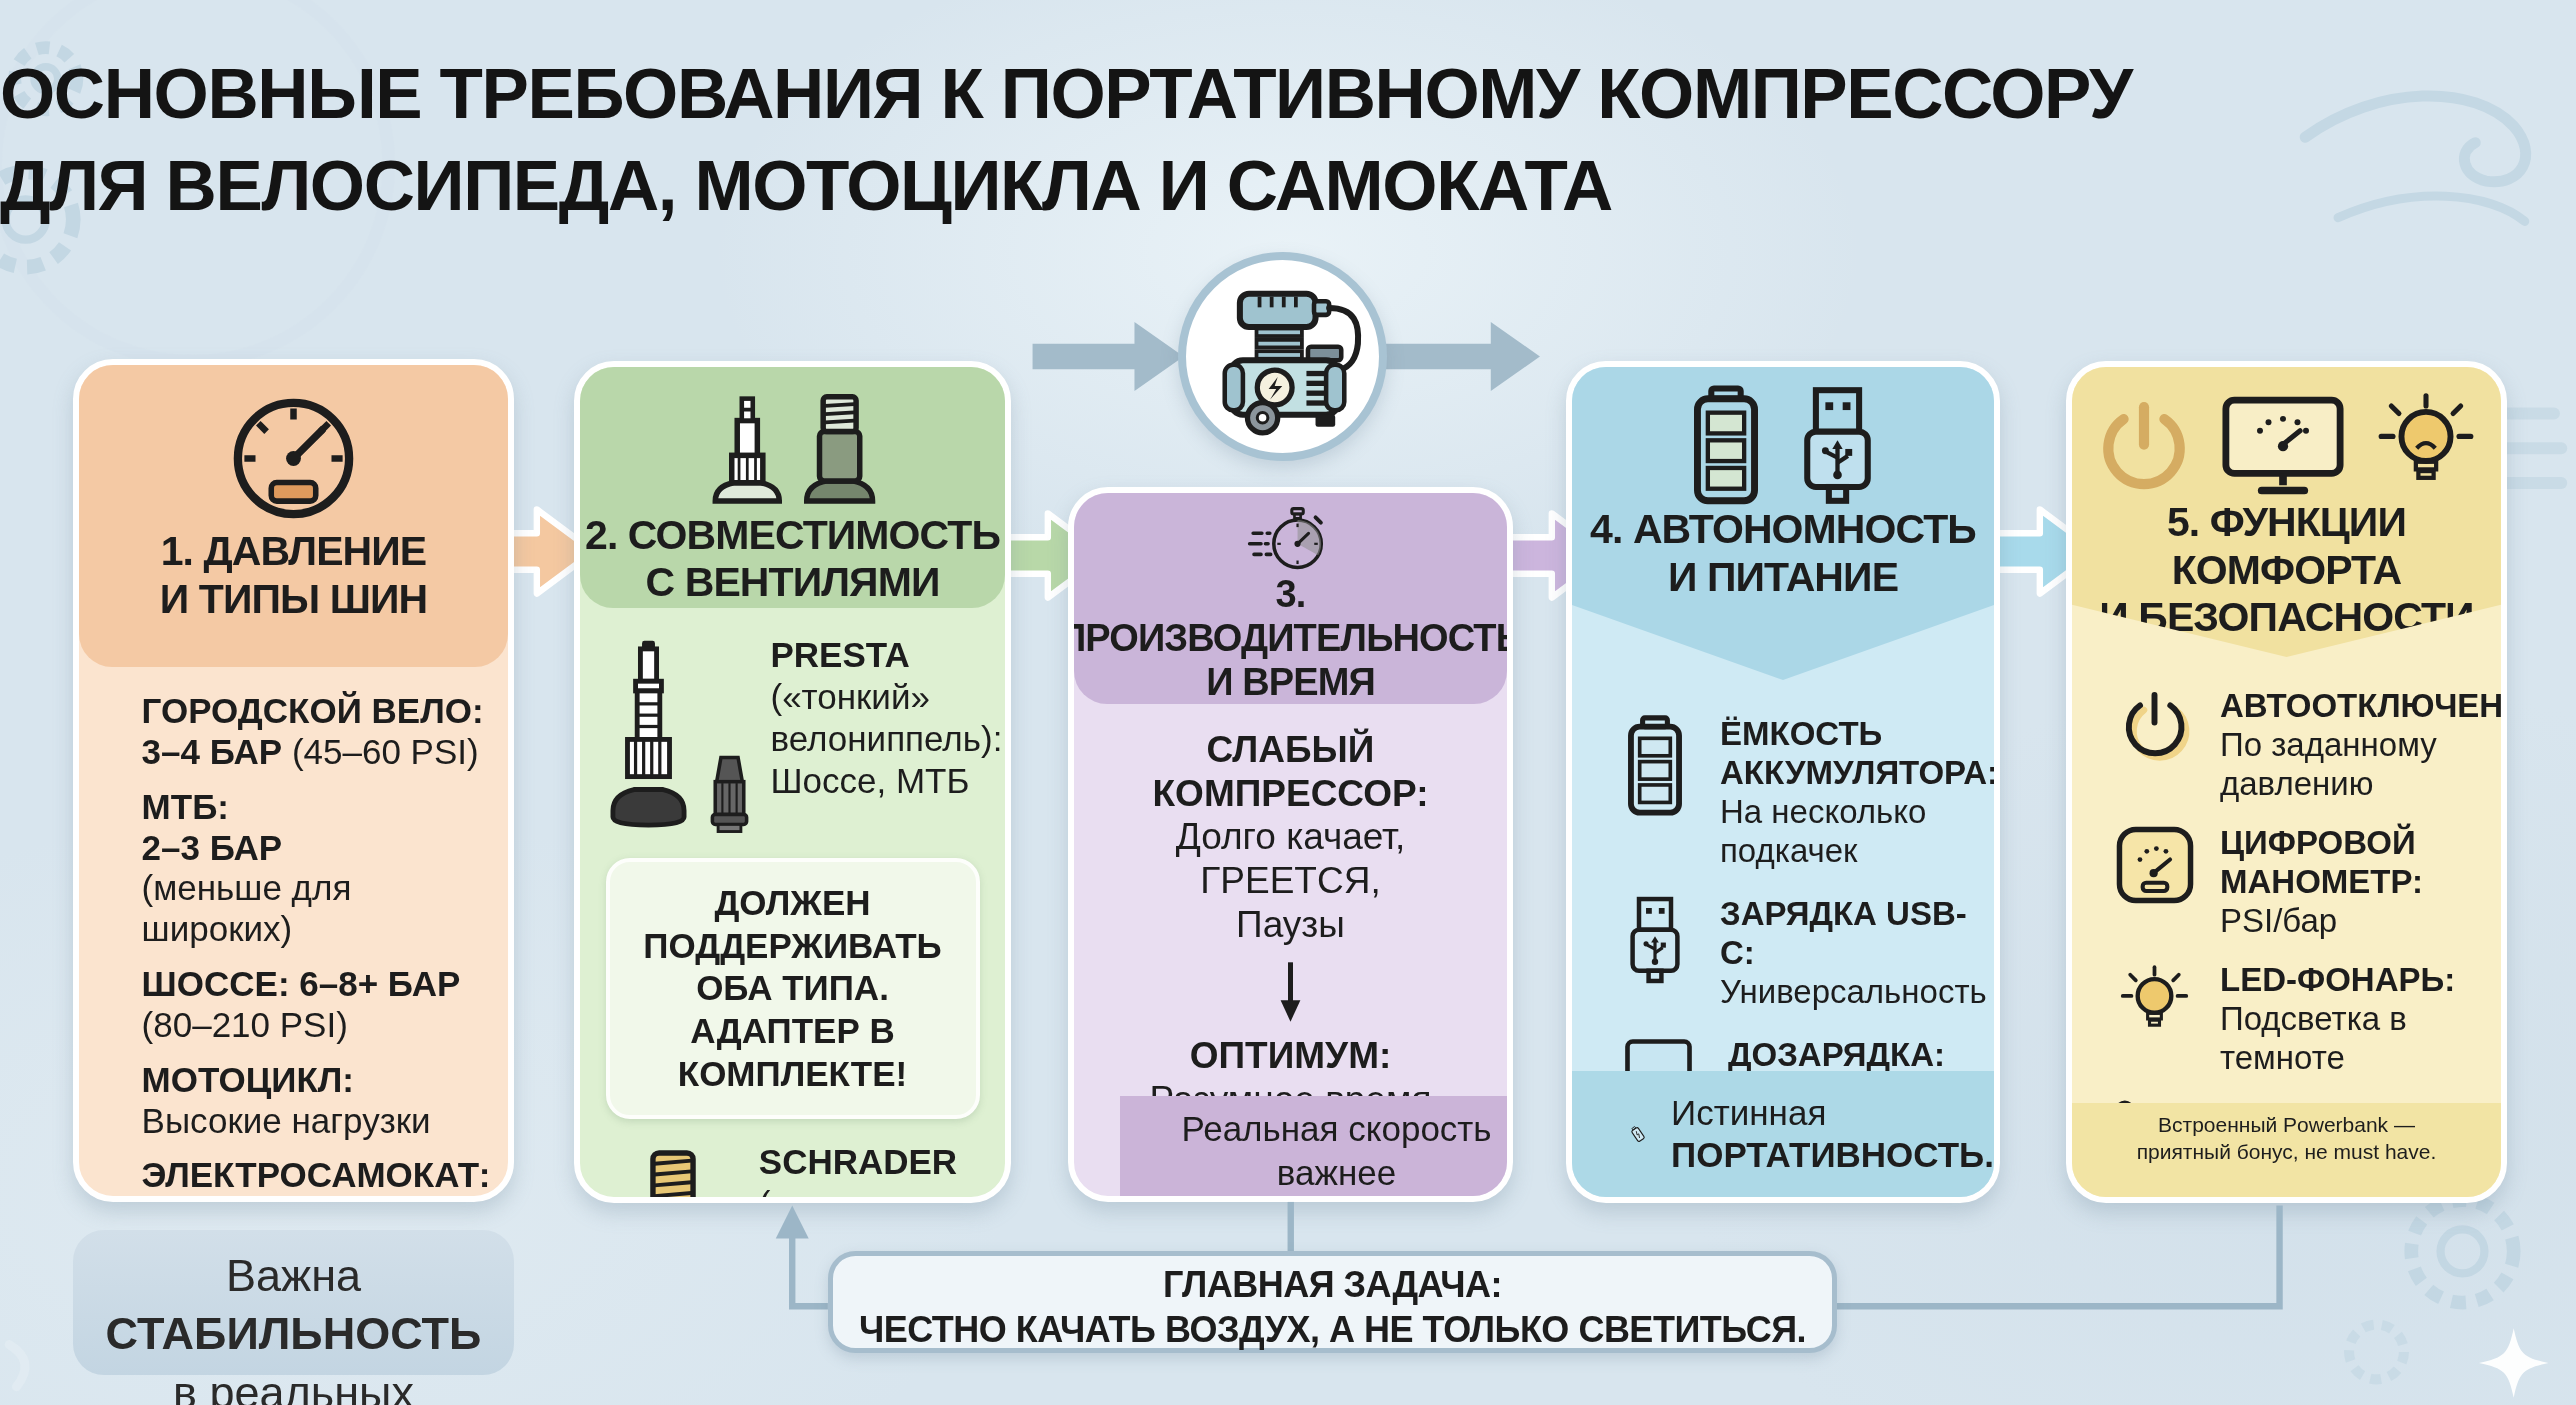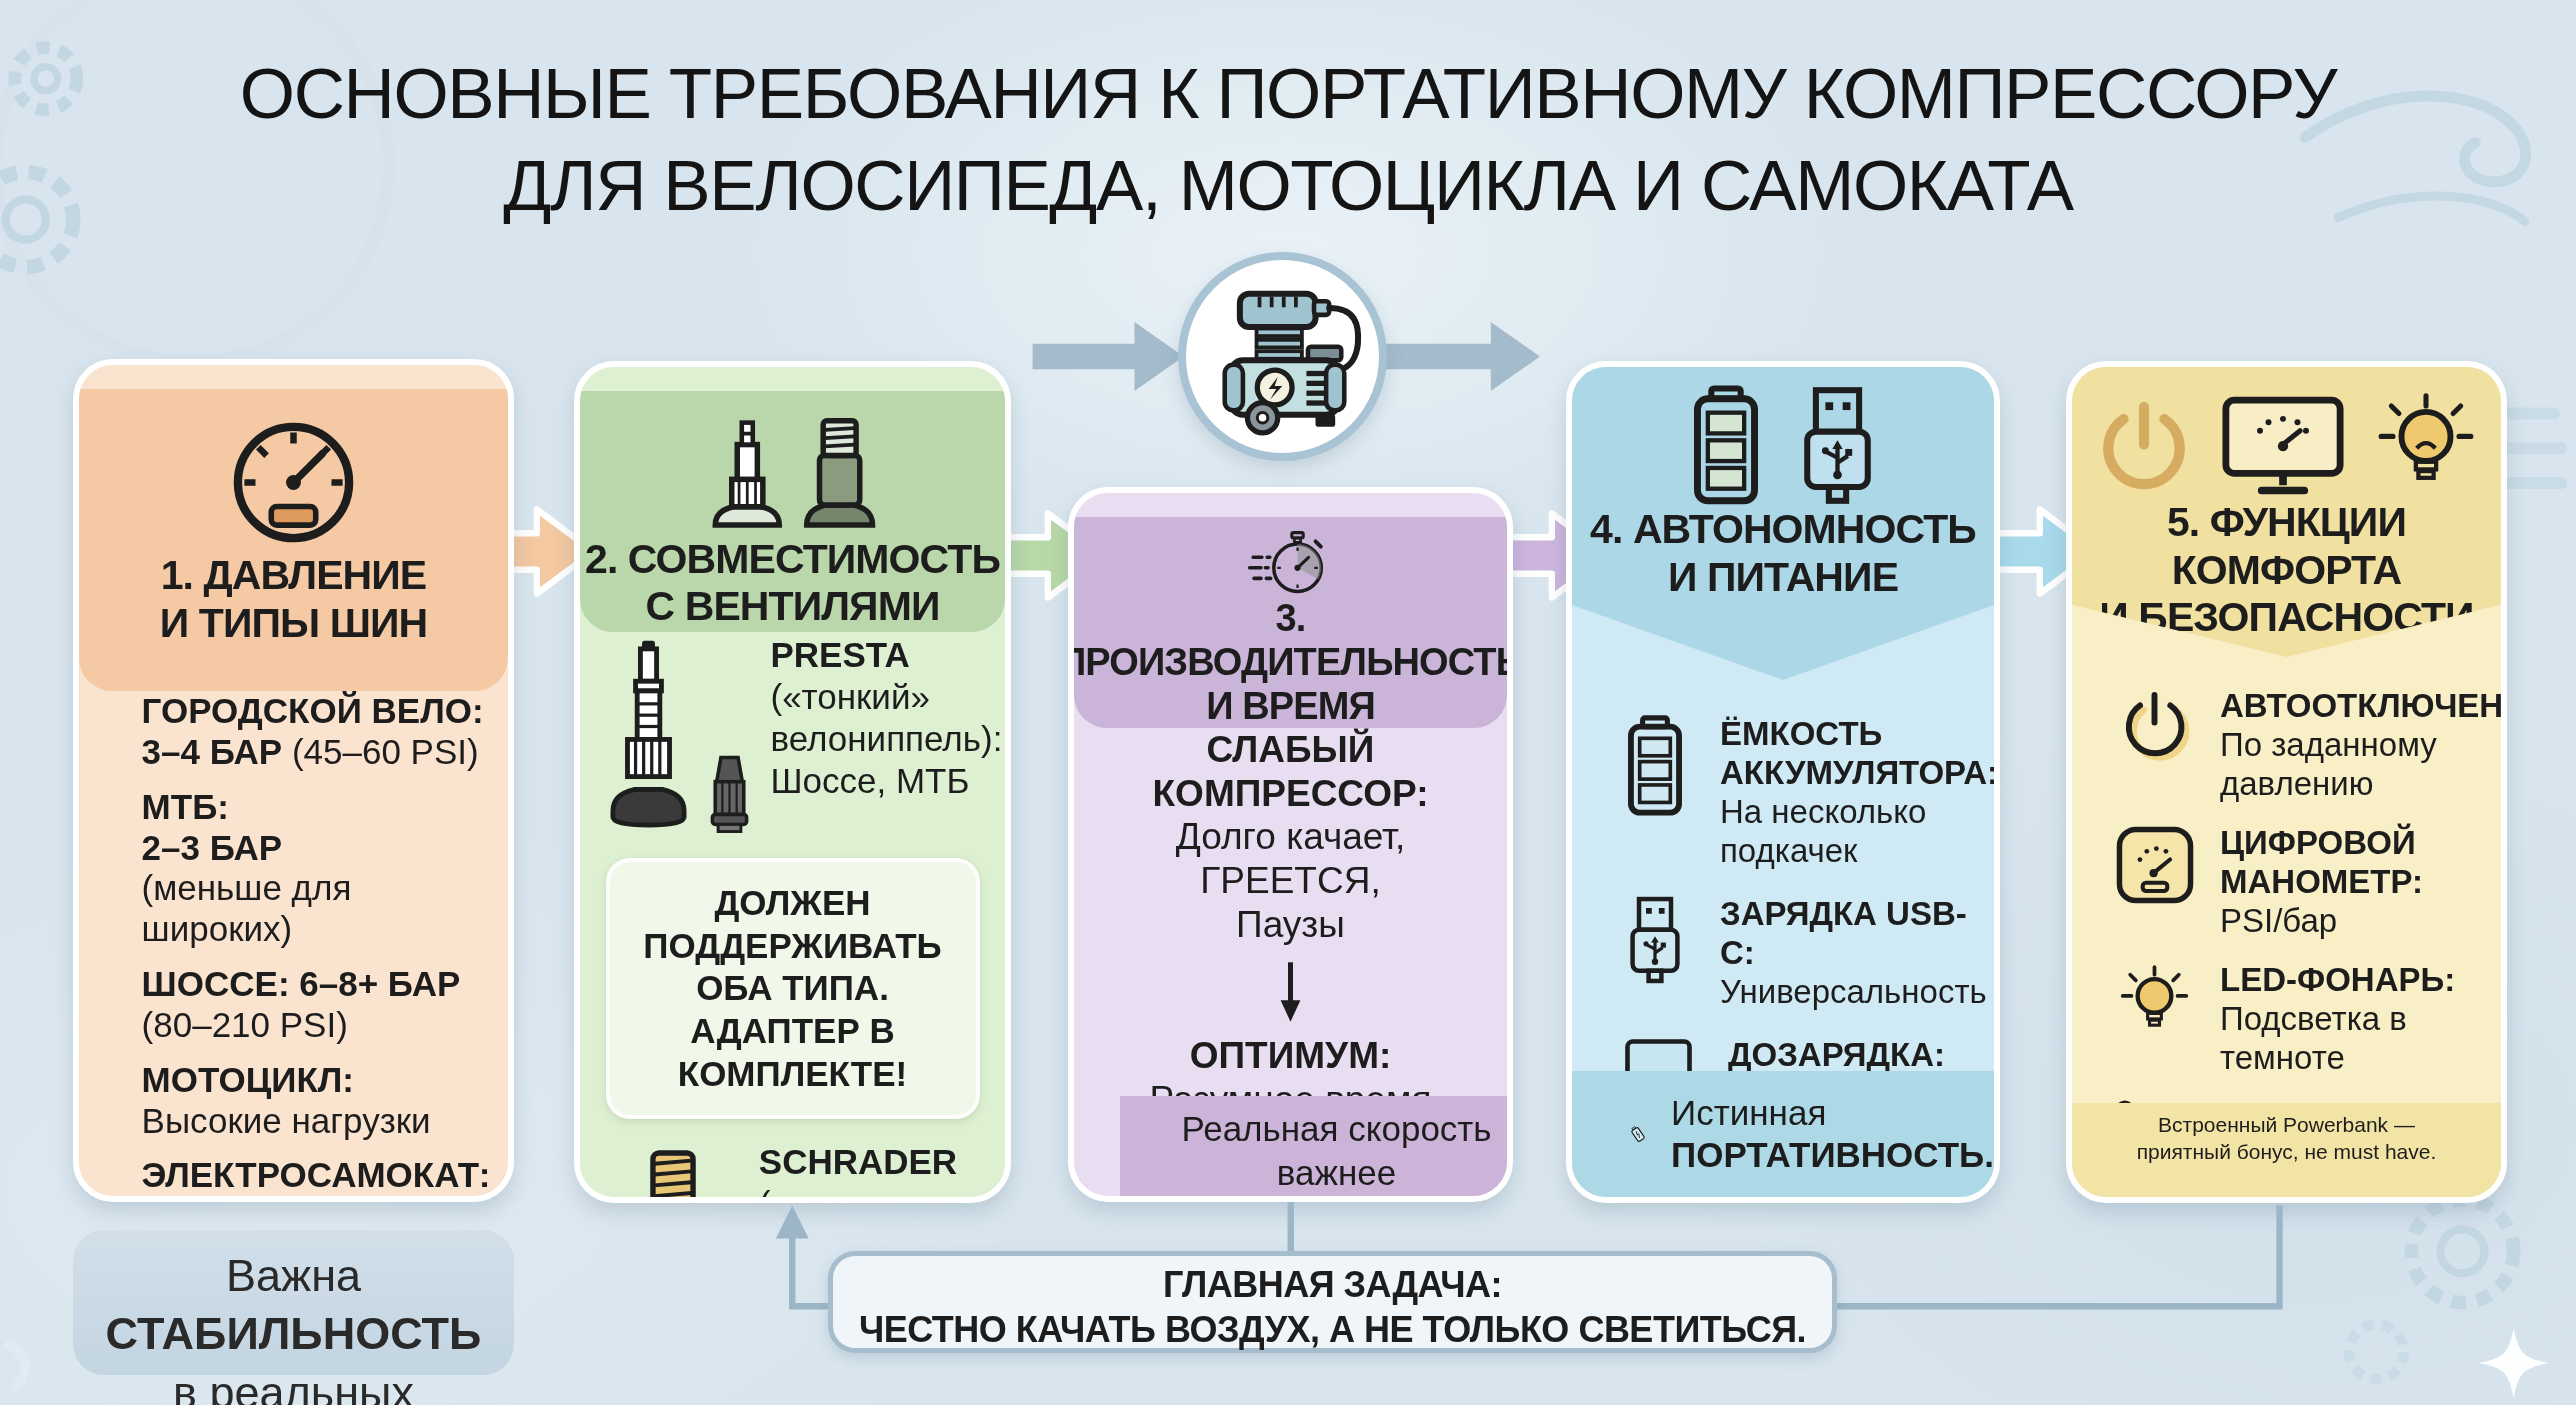--- a/index.html
+++ b/index.html
@@ -5,27 +5,27 @@
   html,body{margin:0;padding:0;}
   body{width:2576px;height:1405px;font-family:"Liberation Sans","DejaVu Sans",sans-serif;color:#1d1d1d;}
   .page{position:relative;width:2576px;height:1405px;overflow:hidden;
     background:
       radial-gradient(ellipse 823px 457px at 50% 18%, #e9f2f7 0%, rgba(233,242,247,0) 70%),
       radial-gradient(ellipse 1006px 549px at 12% 85%, #dfeaf1 0%, rgba(223,234,241,0) 70%),
       radial-gradient(ellipse 915px 640px at 90% 80%, #d2e0ea 0%, rgba(210,224,234,0) 70%),
       #d8e5ee;}
   .deco{position:absolute;left:0;top:0;}
   
-  .title{position:absolute;left:0;top:48px;width:100%;text-align:center;font-weight:normal;
+  .title{position:absolute;left:0;top:48px;width:100%;text-align:left;font-weight:bold;
          font-size:71px;line-height:1.30;letter-spacing:-1.4px;color:#141414;}
   
   .card{position:absolute;border:6.4px solid #ffffff;border-radius:40px;overflow:hidden;
         box-shadow:0 9.1px 20px rgba(110,135,155,.28);box-sizing:border-box;}
   .hdr{display:flex;flex-direction:column;align-items:center;justify-content:flex-start;}
-  .hdr-flat{border-radius:0 0 33px 33px;margin-top:24px;}
+  .hdr-flat{border-radius:0 0 33px 33px;}
   .htitle{font-weight:bold;text-align:center;font-size:41px;line-height:1.16;letter-spacing:-0.9px;}
   .hicons{display:flex;align-items:flex-end;justify-content:center;gap:24px;}
   .b{font-weight:bold;}
   
   .col1{left:73px;top:359px;width:441px;height:843px;background:#fbe4cf;}
   .col1 .hdr{position:absolute;left:0;top:0;width:100%;height:302px;background:#f4c9a4;padding-top:24px;box-sizing:border-box;}
   .col1 .body{position:absolute;left:0;top:302px;width:100%;bottom:0;display:flex;padding:24px 18.3px 16.5px 37px;box-sizing:border-box;gap:25.6px;}
   .itemlist{display:flex;flex-direction:column;gap:13.7px;font-size:35px;line-height:1.17;}
   .note{position:absolute;left:73px;top:1230px;width:441px;height:145px;border-radius:31px;
         background:linear-gradient(#d2dfe9,#c3d5e2);text-align:center;font-size:45px;line-height:1.3;

